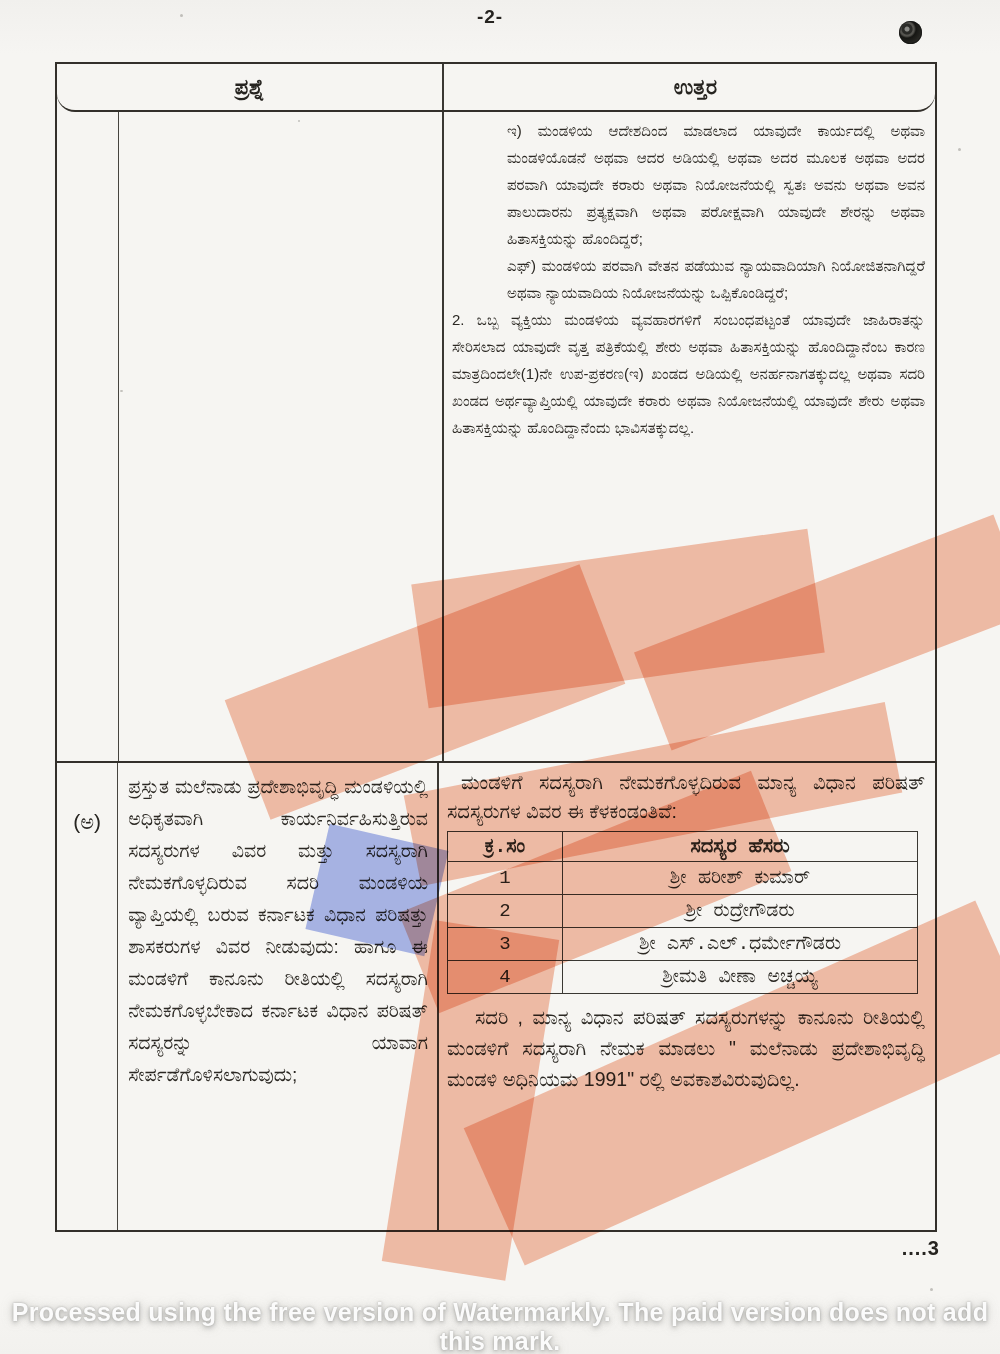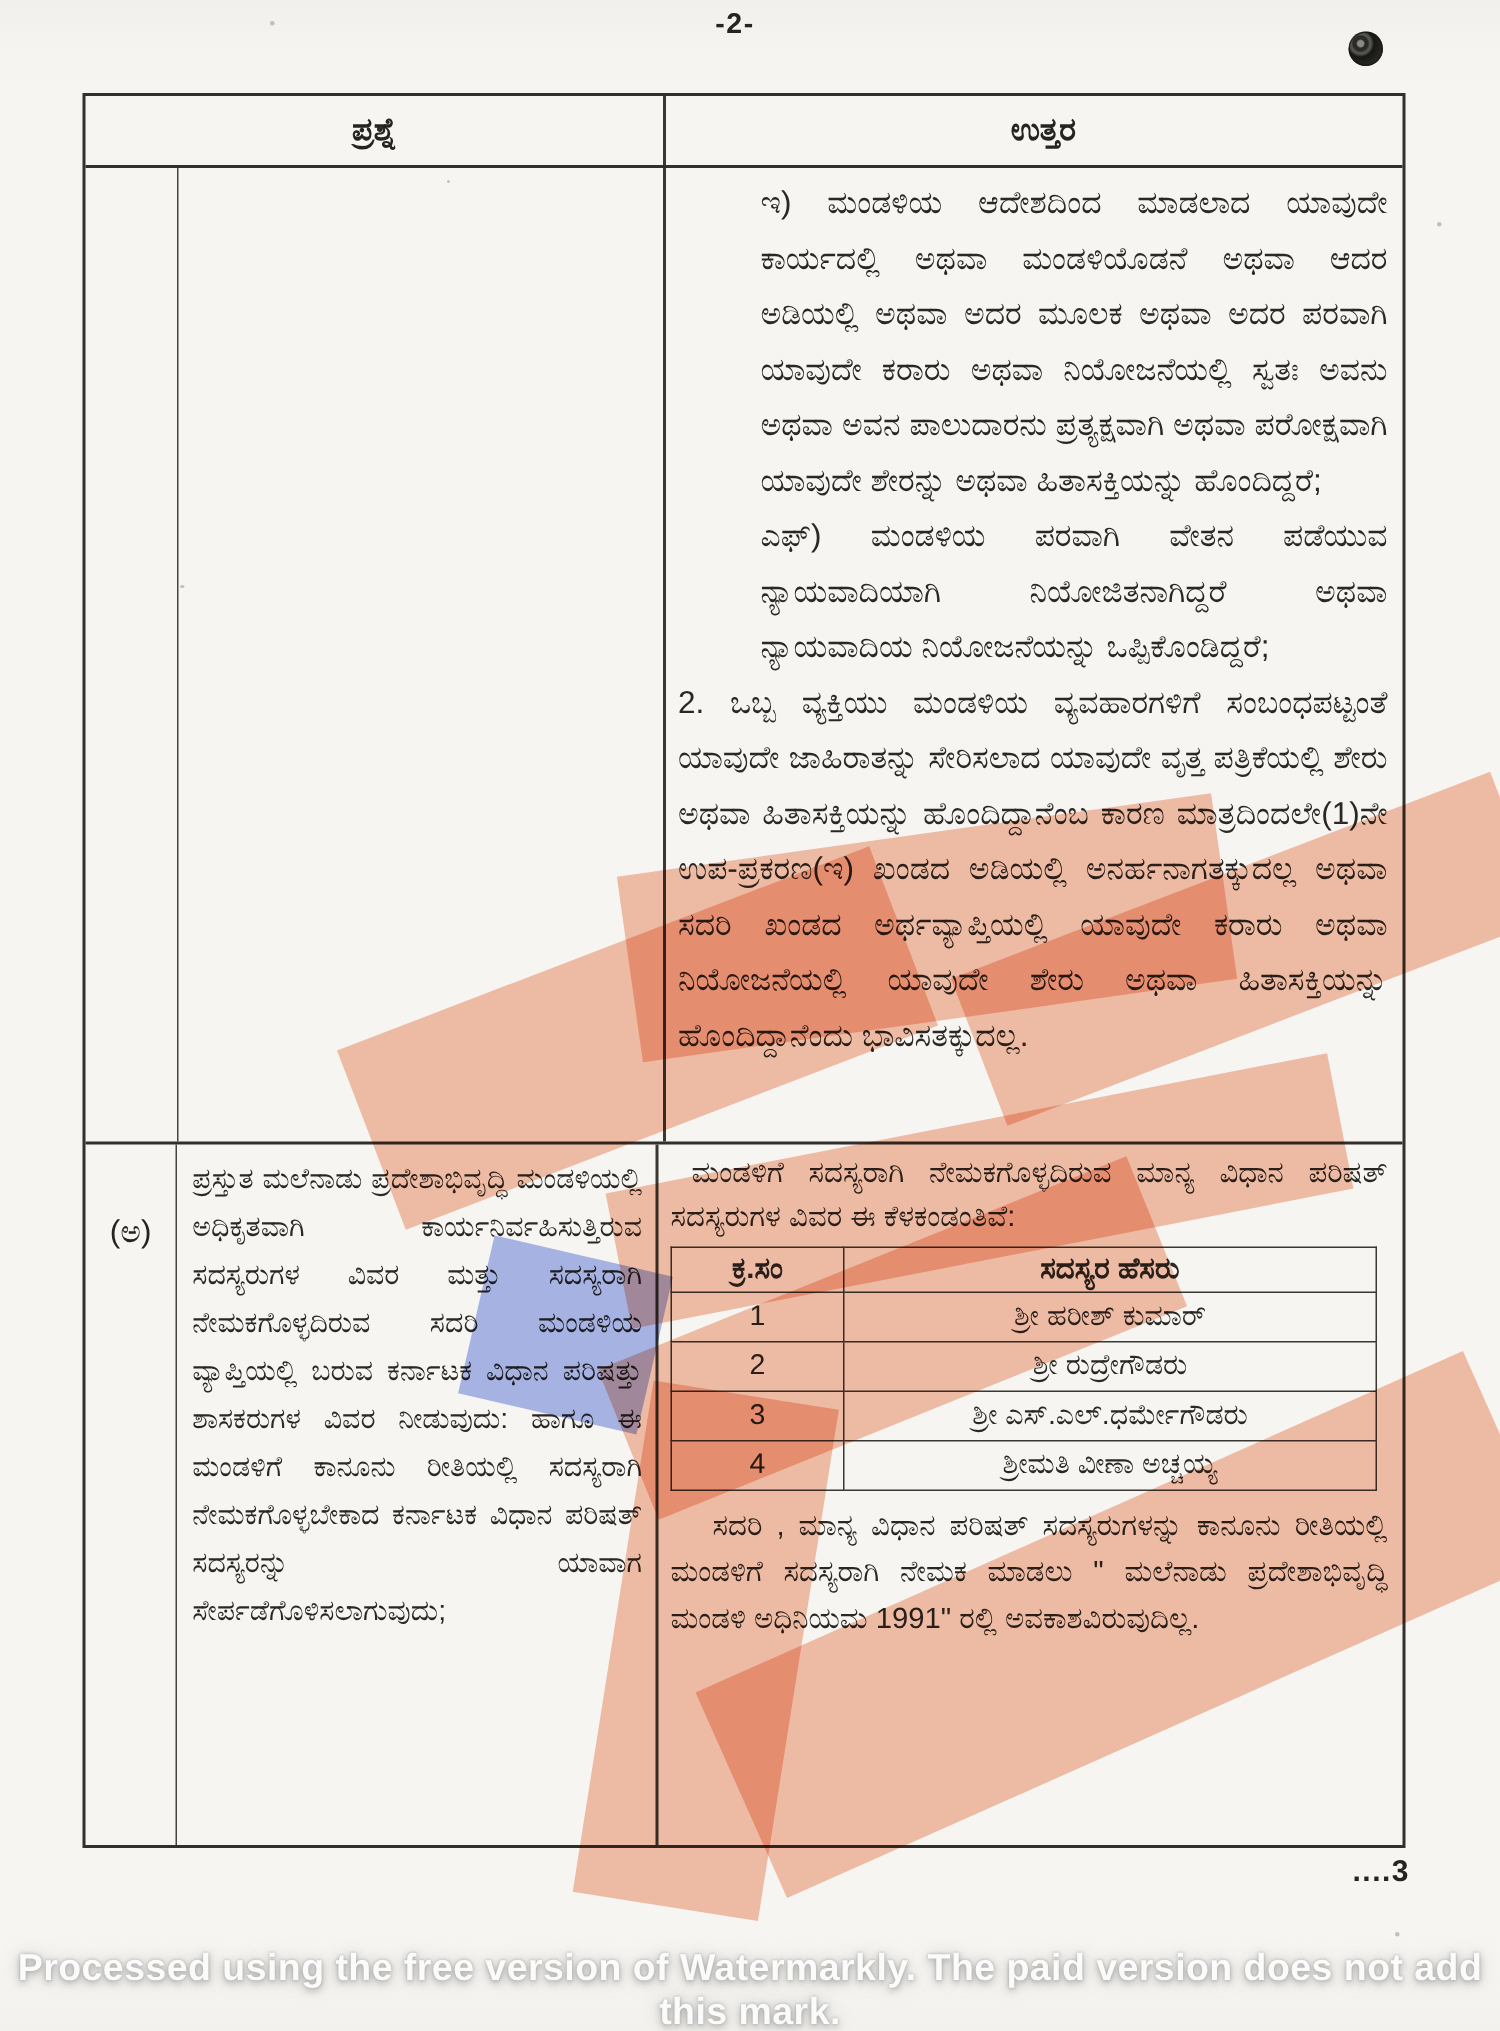--- a/index.html
+++ b/index.html
@@ -23,46 +23,46 @@
     background:radial-gradient(circle at 35% 35%, #8a8a86 0 2px, #2a2a27 3px 5px, #55544f 6px 7px, #161613 9px, #3a3934 100%);
     box-shadow:0 0 0 1px rgba(20,20,18,.7) inset;
   }
 
   
   .outer {
     position:absolute; left:55px; top:62px; width:882px; height:1170px;
     border:2px solid #33302b;
     background:transparent;
   }
-  .hdr { display:flex; height:48px; border-bottom:2px solid #33302b; }
+  .hdr { display:flex; height:48px; border-bottom:2px solid #33302b;border-radius:18px; }
   .hcell { display:flex; align-items:center; justify-content:center; font-size:21px; font-weight:bold; color:#262420; }
   .hcell.q { width:387px; border-right:2px solid #3a3833; }
   .hcell.a { flex:1;margin-left:12px; }
 
   .brow { display:flex; }
   .brow.r1 { height:651px; border-bottom:2px solid #33302b; }
   .brow.r2 { height:467px; }
   .cell { height:100%; }
   .cell.narrow { width:62px; border-right:1.5px solid #46443f; text-align:center; }
   .cell.qcell { width:325px; border-right:2px solid #3a3833; padding:8px 9px 0 10px; }
   .cell.acell { flex:1; padding:5px 10px 0 8px; }
 
   .row-label { display:block; padding-top:47px; font-size:21px; color:#262420; }
 
-  .ans1 p { text-align:justify; font-size:21px; line-height:37px; color:#2b2823; }
+  .ans1 p { text-align:justify; font-size:15px; line-height:27px; color:#2b2823; }
   .ans1 p.indented { margin-left:55px; }
 
   .qtext { text-align:justify; font-size:19px; line-height:32px; color:#2b2823; }
 
   .ans2 p.intro { text-align:justify; font-size:19.5px; line-height:29px; text-indent:14px; }
 
   .members { width:471px; border-collapse:collapse; margin-top:5px; }
   .members th, .members td {
     border:1.5px solid #3a3833; text-align:center; color:#2b2823;
-    font-size:19px; padding:0;
+    font-size:19px; padding:0;font-family:Liberation Mono, monospace;
   }
   .members th { height:30px; font-weight:bold; font-size:19.5px; }
   .members td { height:33px; }
   .members .c-sl { width:115px; }
 
   .closing { margin-top:8px; width:478px; text-align:justify; font-size:19.5px; line-height:31px; text-indent:28px; }
 
   .pgnum-bottom {
     position:absolute; left:840px; top:1237px; width:100px; text-align:right;
     font-size:20px; font-weight:bold; color:#262420; letter-spacing:1px;

